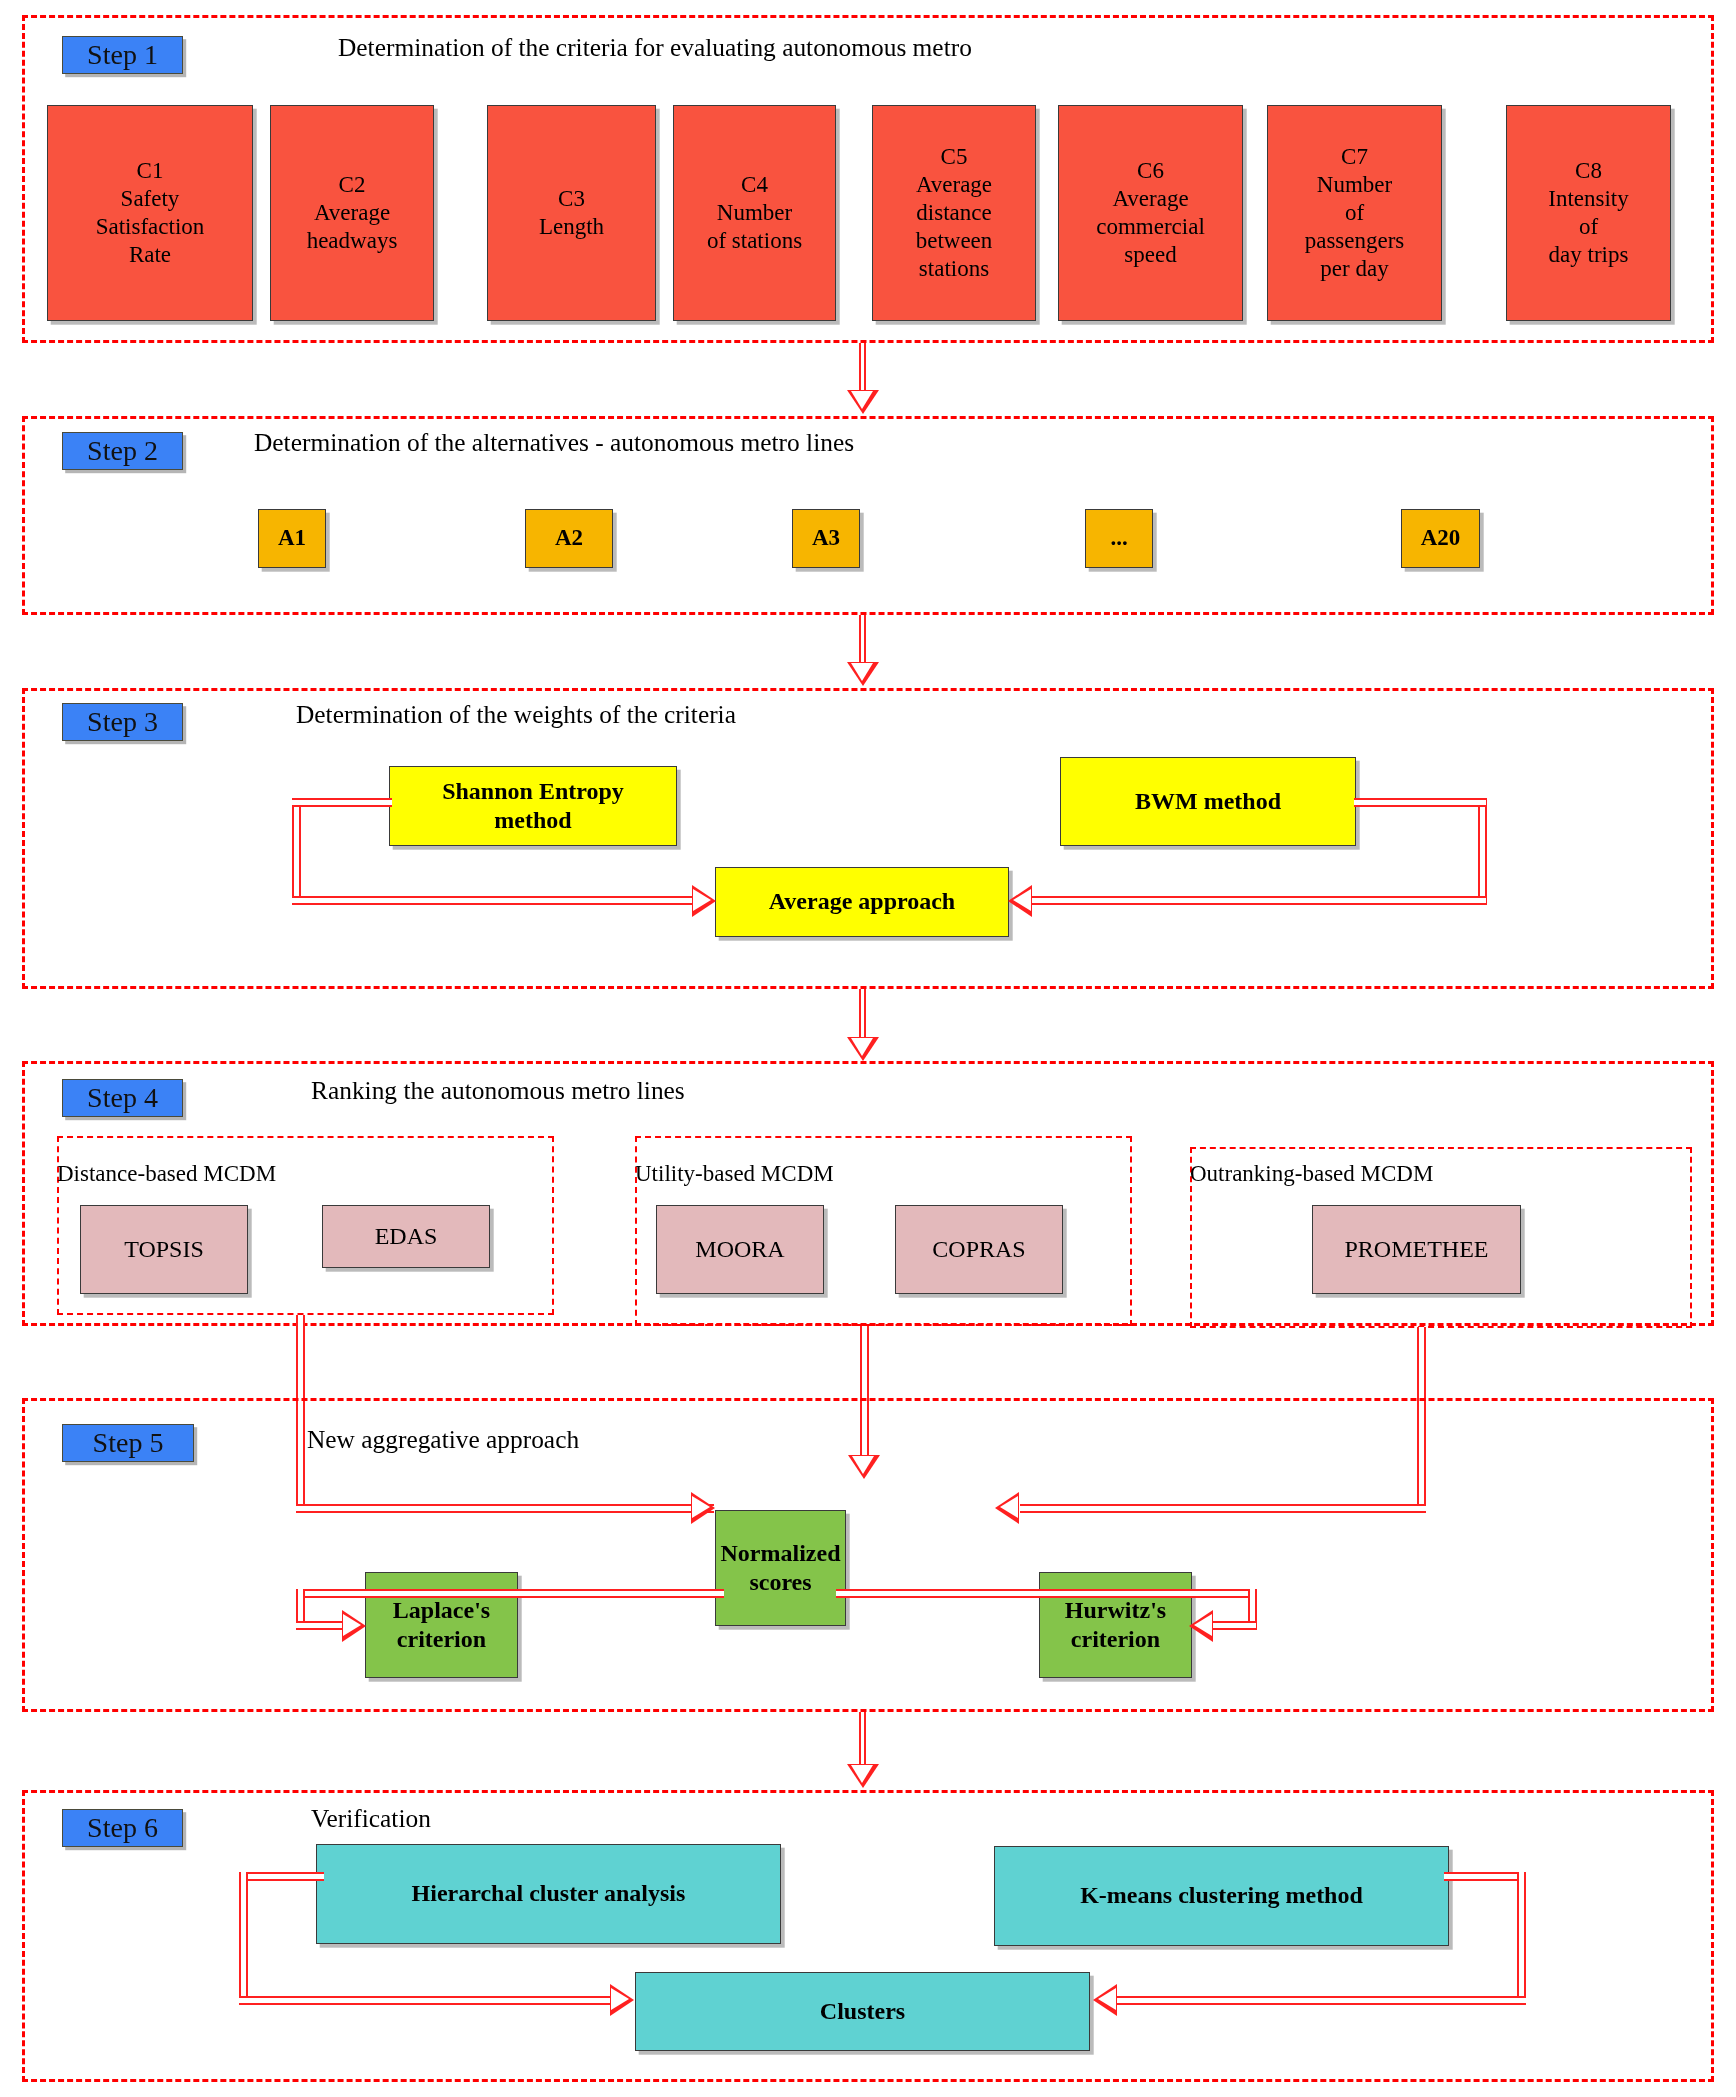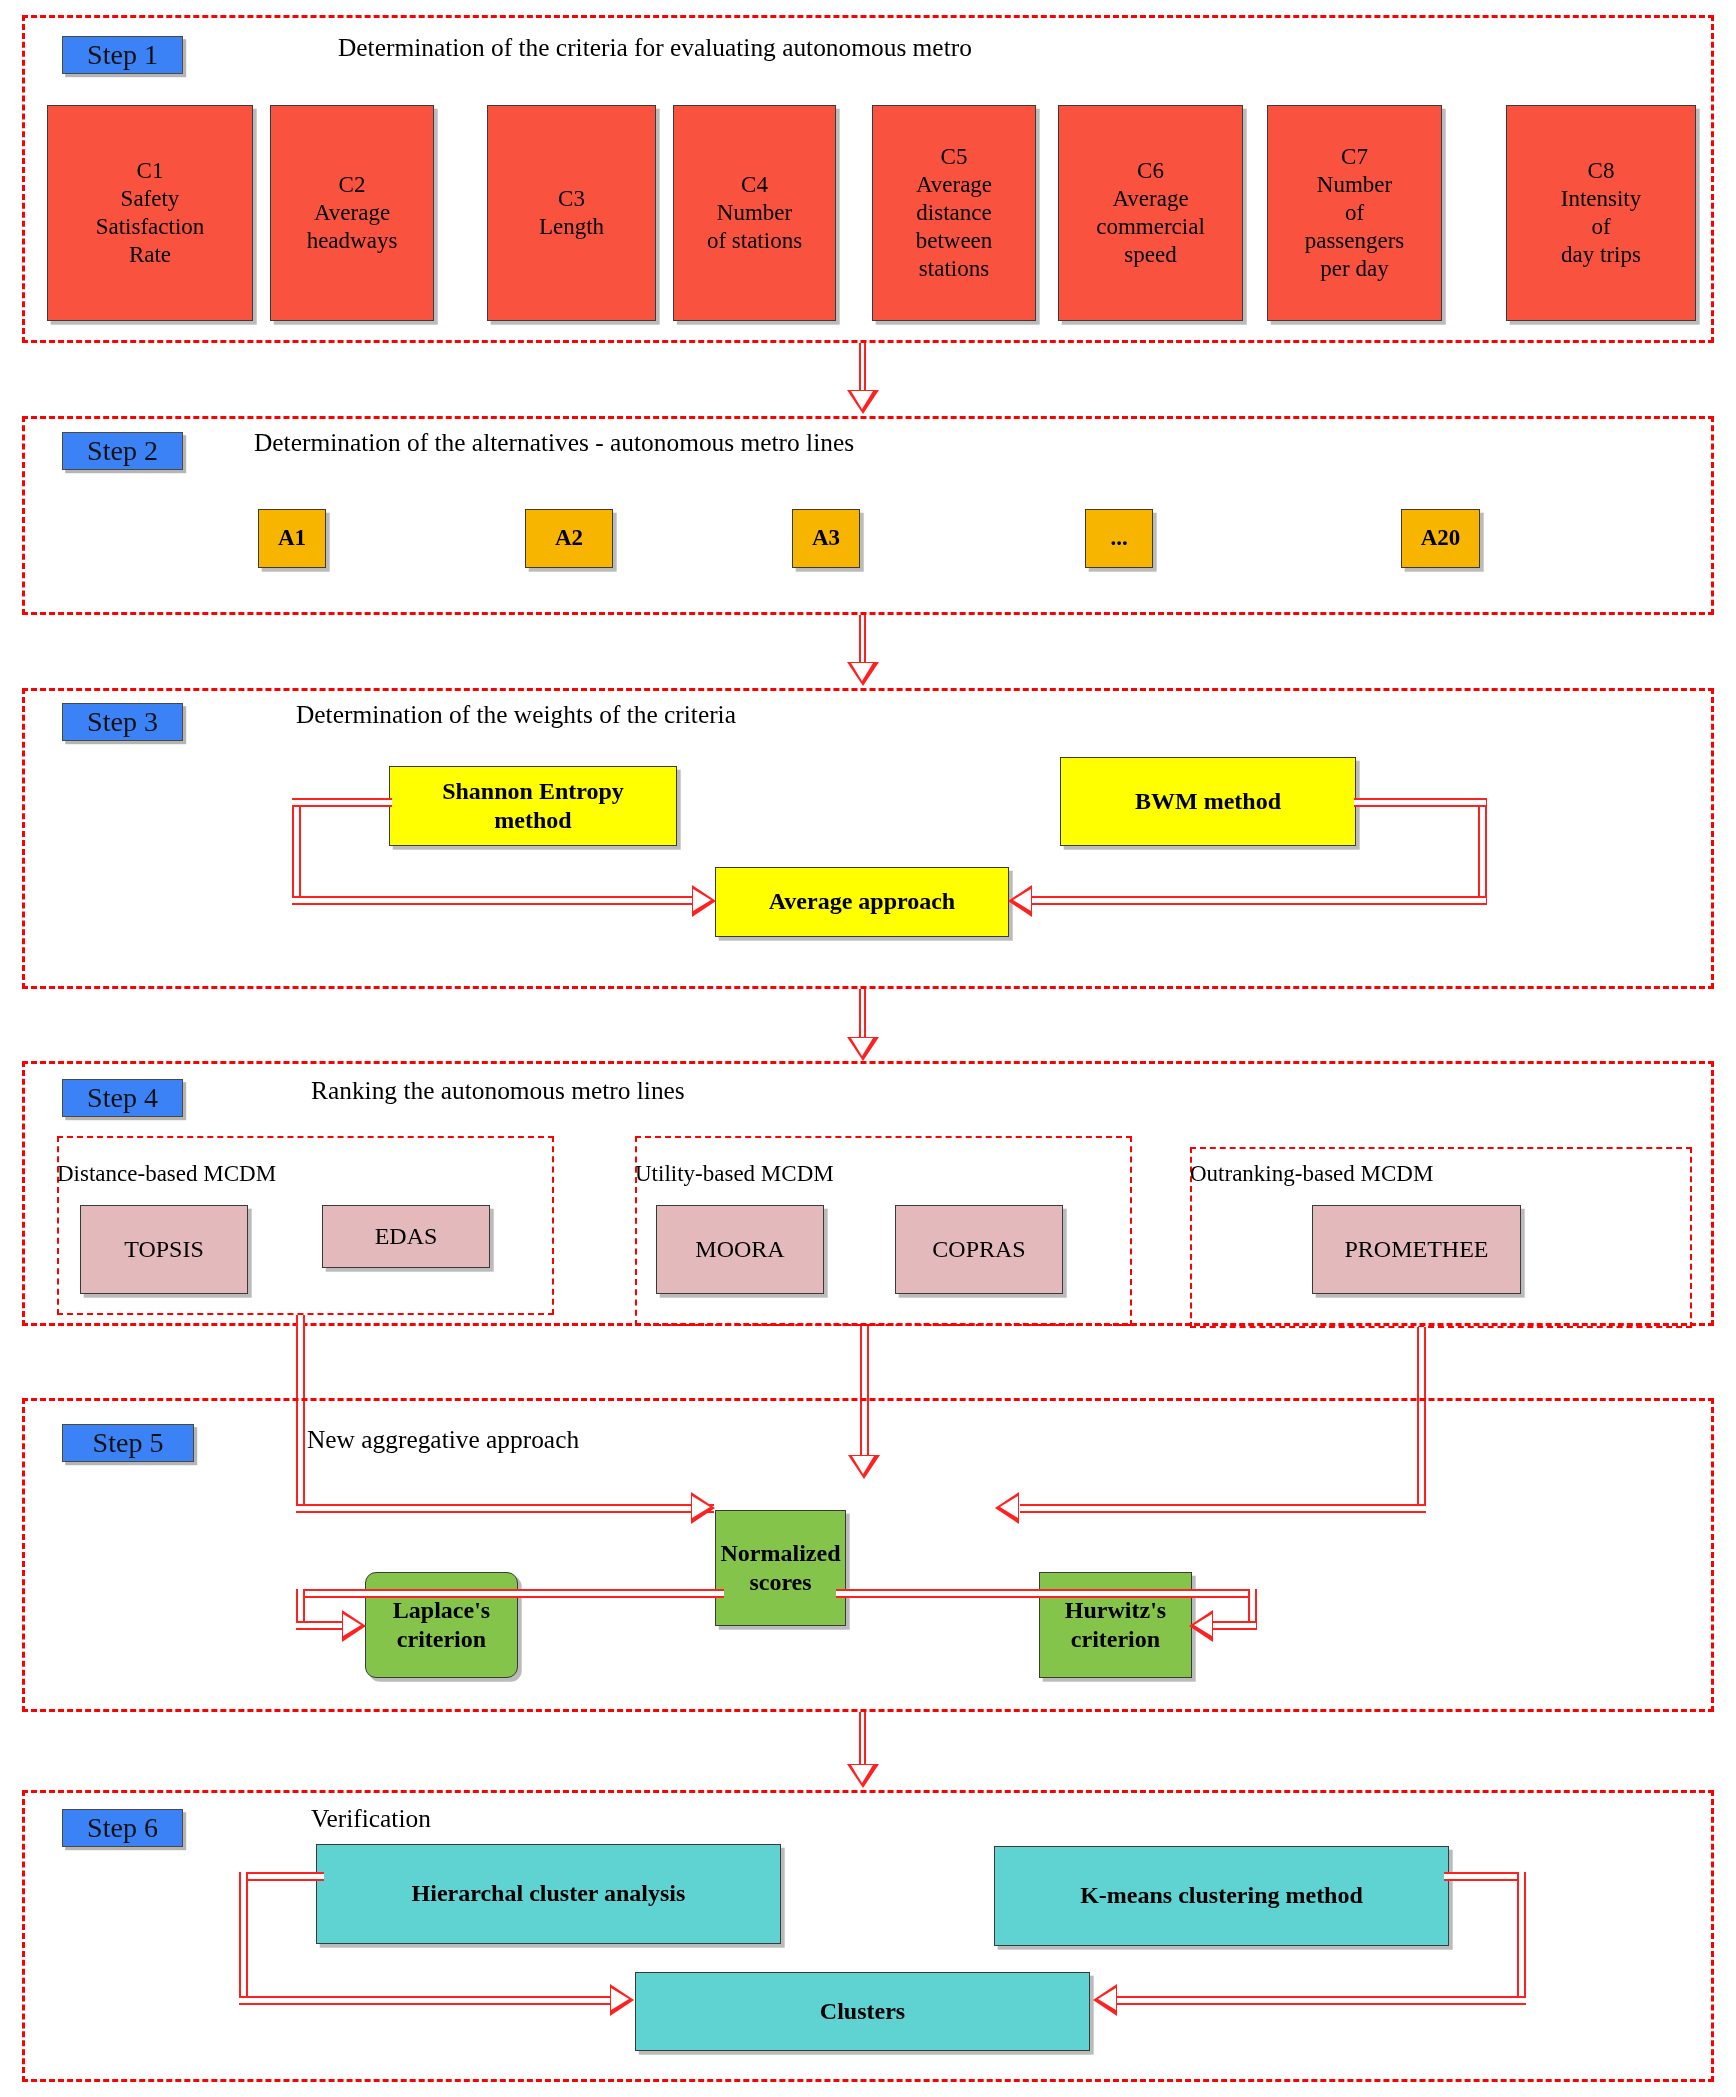--- a/index.html
+++ b/index.html
@@ -83,21 +83,21 @@
       <span>Average<br>distance<br>between<br>stations</span></div>
   </div>
   <div class="node crit" style="left:1058px;top:105px;width:185px;height:216px;">
     <div><span>C6</span><br>
       <span>Average<br>commercial<br>speed</span></div>
   </div>
   <div class="node crit" style="left:1267px;top:105px;width:175px;height:216px;">
     <div><span>C7</span><br>
       <span>Number<br>of<br>passengers<br>per day</span></div>
   </div>
-  <div class="node crit" style="left:1506px;top:105px;width:190px;height:216px;">
+  <div class="node crit" style="left:1506px;top:105px;width:165px;height:216px;">
     <div><span>C8</span><br>
       <span>Intensity<br>of<br>day trips</span></div>
   </div>
 
   <div class="vthin" style="left:859px;top:343px;height:49px;"></div>
   <div class="arw arw-d" style="left:847px;top:390px;"></div>
 
   <div class="step-box" style="left:22px;top:416px;width:1692px;height:199px;"></div>
   <div class="step-badge" style="left:62px;top:432px;width:121px;height:38px;">Step 2</div>
   <div class="step-caption" style="left:254px;top:428px;">Determination of the alternatives - autonomous metro lines</div>
@@ -159,21 +159,21 @@
 
   <div class="vline" style="left:1417px;top:1327px;height:181px;"></div>
   <div class="hline" style="left:1020px;top:1504px;width:406px;"></div>
   <div class="arw arw-l" style="left:995px;top:1492px;"></div>
 
   <div class="step-box" style="left:22px;top:1398px;width:1692px;height:314px;"></div>
   <div class="step-badge" style="left:62px;top:1424px;width:132px;height:38px;">Step 5</div>
   <div class="step-caption" style="left:307px;top:1425px;">New aggregative approach</div>
 
   <div class="node agg" style="left:715px;top:1510px;width:131px;height:116px;">Normalized<br>scores</div>
-  <div class="node agg" style="left:365px;top:1572px;width:153px;height:106px;border-radius:11px;">Laplace's<br>criterion</div>
+  <div class="node agg" style="left:365px;top:1572px;width:153px;height:106px;">Laplace's<br>criterion</div>
   <div class="node agg" style="left:1039px;top:1572px;width:153px;height:106px;">Hurwitz's<br>criterion</div>
 
   <div class="hline" style="left:296px;top:1589px;width:428px;"></div>
   <div class="vline" style="left:296px;top:1589px;height:41px;"></div>
   <div class="hline" style="left:296px;top:1621px;width:51px;"></div>
   <div class="arw arw-r" style="left:342px;top:1610px;"></div>
 
   <div class="hline" style="left:836px;top:1589px;width:420px;"></div>
   <div class="vline" style="left:1248px;top:1589px;height:41px;"></div>
   <div class="hline" style="left:1211px;top:1621px;width:45px;"></div>

